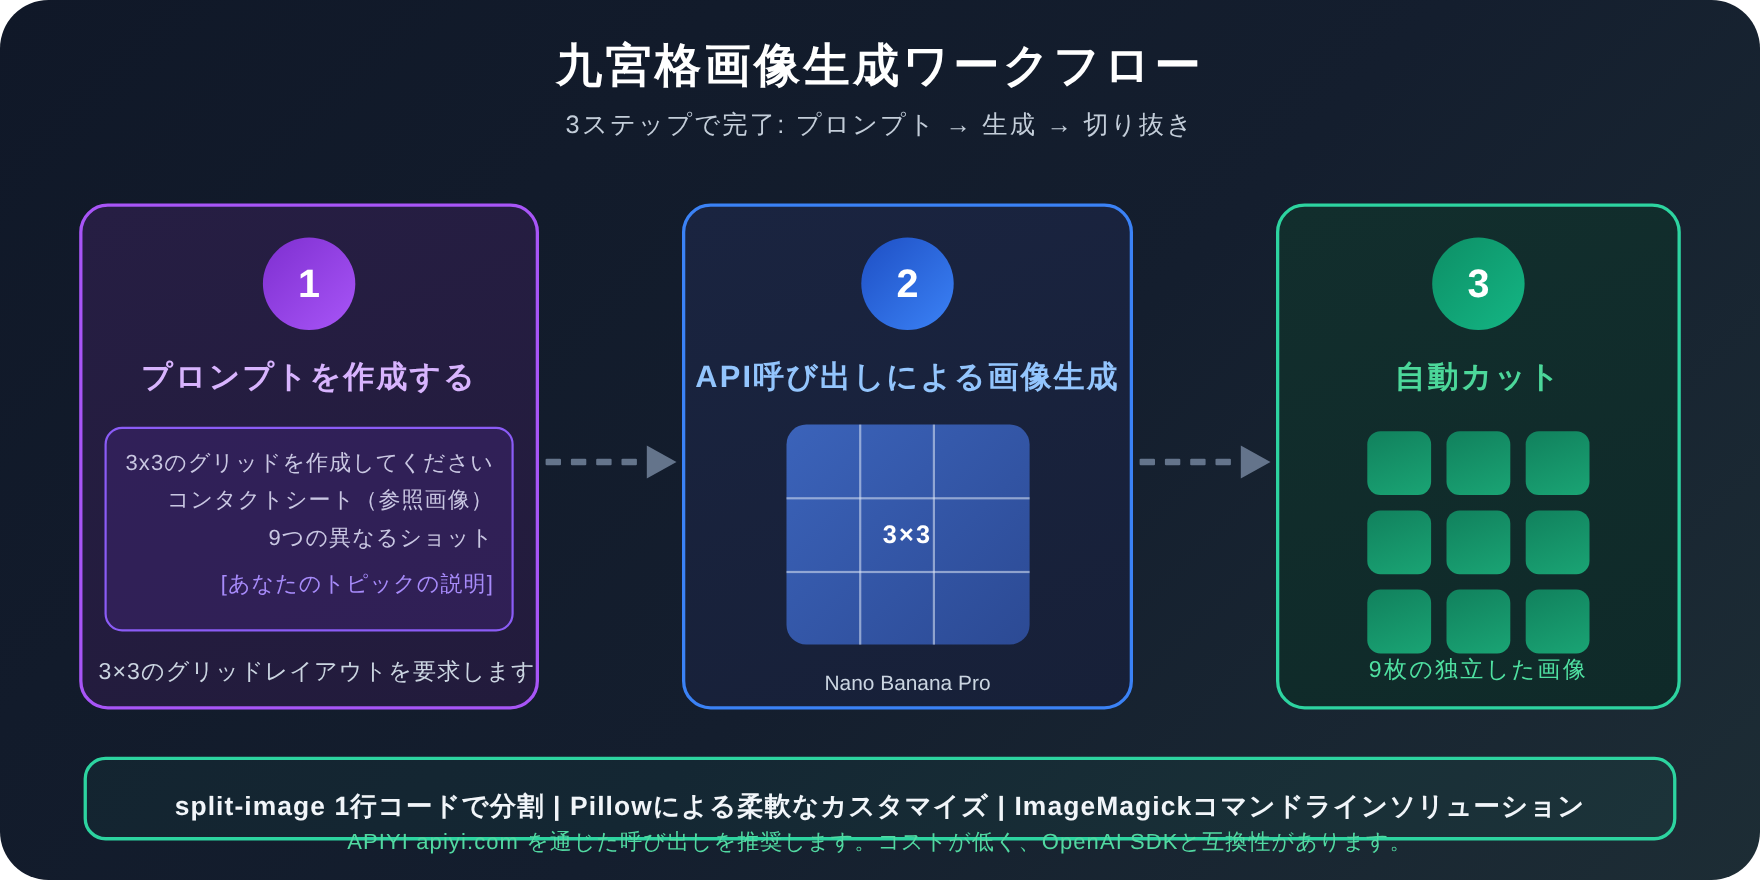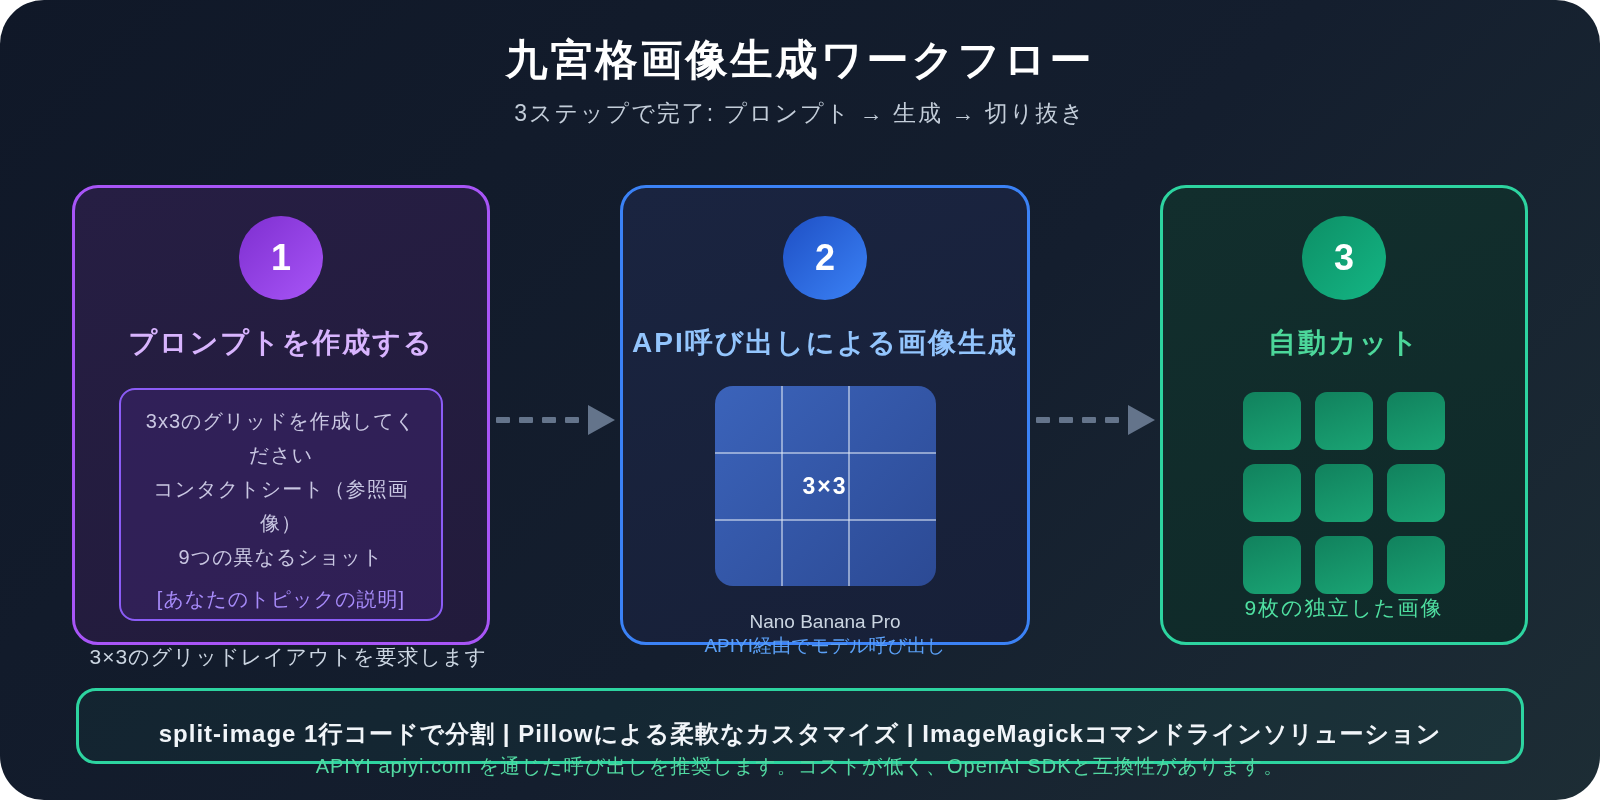--- a/index.html
+++ b/index.html
@@ -47,24 +47,24 @@
   .badge-2 { background: linear-gradient(135deg, #1e4fc4 0%, #3b82f6 100%); }
   .badge-3 { background: linear-gradient(135deg, #0d8f66 0%, #14b684 100%); }
 
   .card-title { margin-top: 24px; font-size: 28px; font-weight: 700; letter-spacing: 2px; }
   .t1 { color: #d8b4fe; }
   .t2 { color: #93c5fd; }
   .t3 { color: #4cd79a; }
 
   
   .prompt-box {
-    margin: 26px 44px 0; text-align: center;
+    margin: 26px 20px 0; text-align: right;
     border: 2px solid #8b5cf6; border-radius: 16px;
     background: rgba(124, 58, 237, 0.14);
-    padding: 14px 16px 3px;
+    padding: 14px 16px 24px;
   }
   .prompt-line { color: #c9c7e2; font-size: 20px; line-height: 34px; letter-spacing: 1px; }
   .prompt-placeholder { color: #a78bfa; font-size: 20px; line-height: 34px; margin-top: 8px; letter-spacing: 1px; }
   .caption-1 { margin-top: 22px; color: #cbd5e1; font-size: 21px; letter-spacing: 1px; text-align: right; }
 
   
   .grid33 {
     width: 221px; height: 200px; margin: 24px auto 0;
     border-radius: 18px; position: relative;
     background: linear-gradient(135deg, #3b63ba 0%, #2c4a94 100%);
@@ -151,21 +151,20 @@
       <div class="badge badge-2">2</div>
       <h2 class="card-title t2">API呼び出しによる画像生成</h2>
       <div class="grid33">
         <div class="gline v v1"></div>
         <div class="gline v v2"></div>
         <div class="gline h h1"></div>
         <div class="gline h h2"></div>
         <span class="grid-label">3×3</span>
       </div>
       <p class="model-name">Nano Banana Pro</p>
-      <p class="caption-2">APIYI経由でモデル呼び出し</p>
     </section>
 
     <div class="arrow">
       <span class="dash"></span>
       <span class="dash"></span>
       <span class="dash"></span>
       <span class="dash"></span>
       <span class="arrow-head"></span>
     </div>
 

